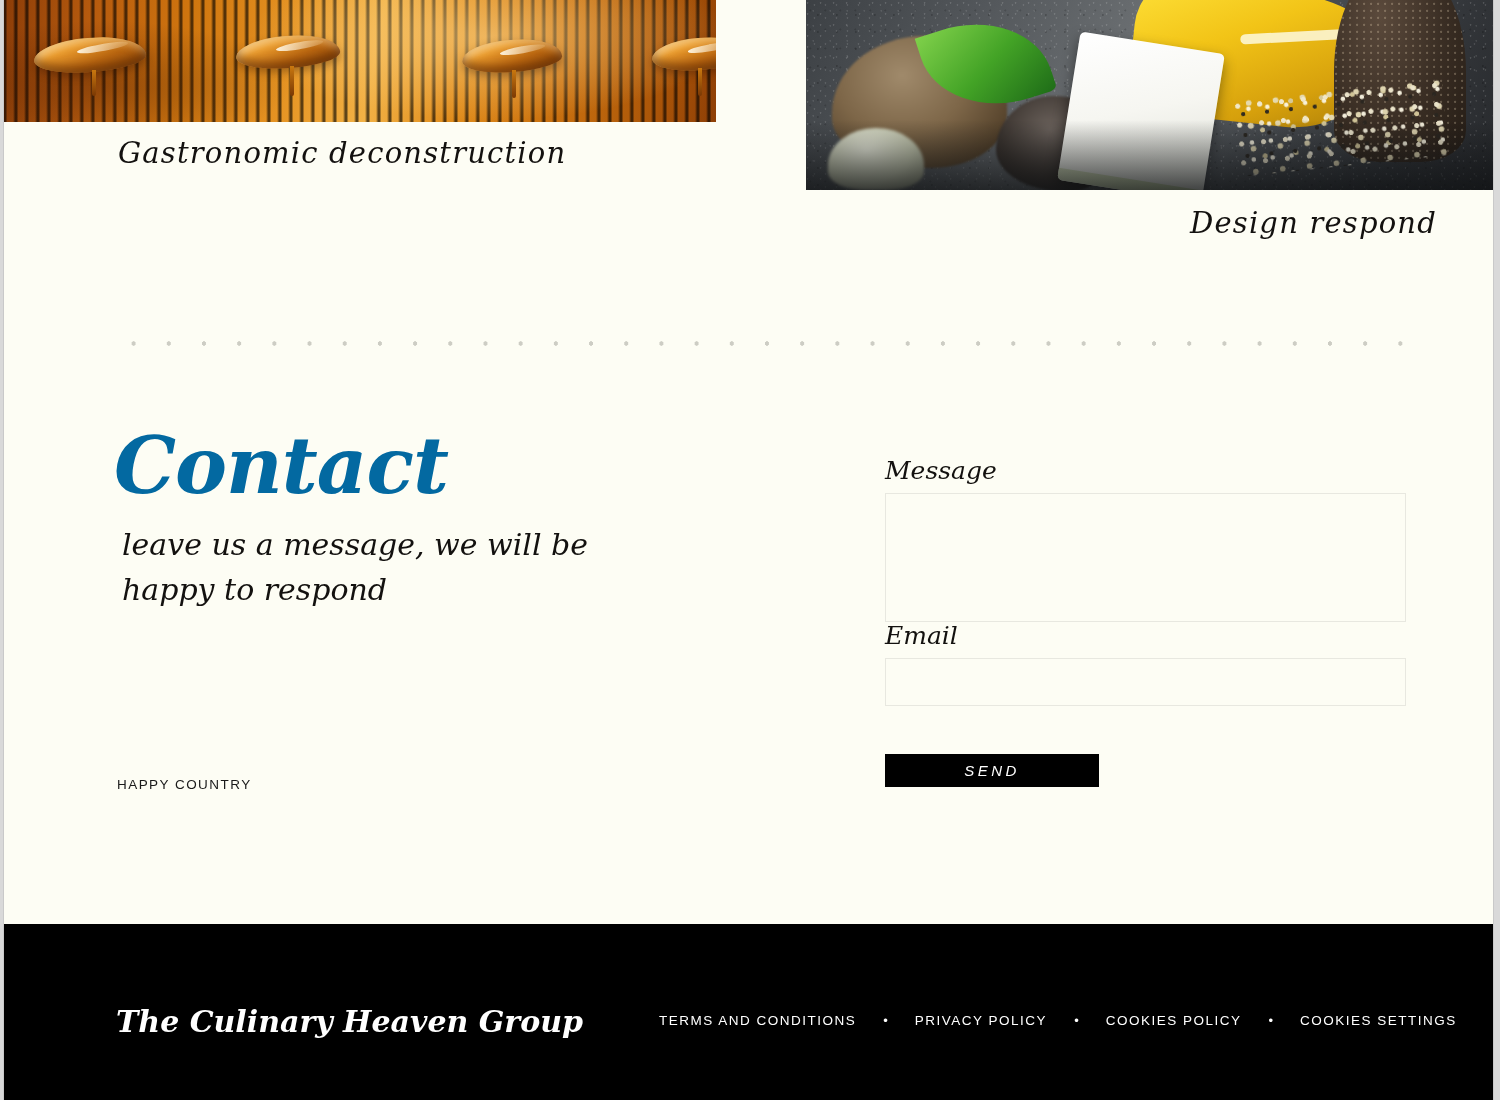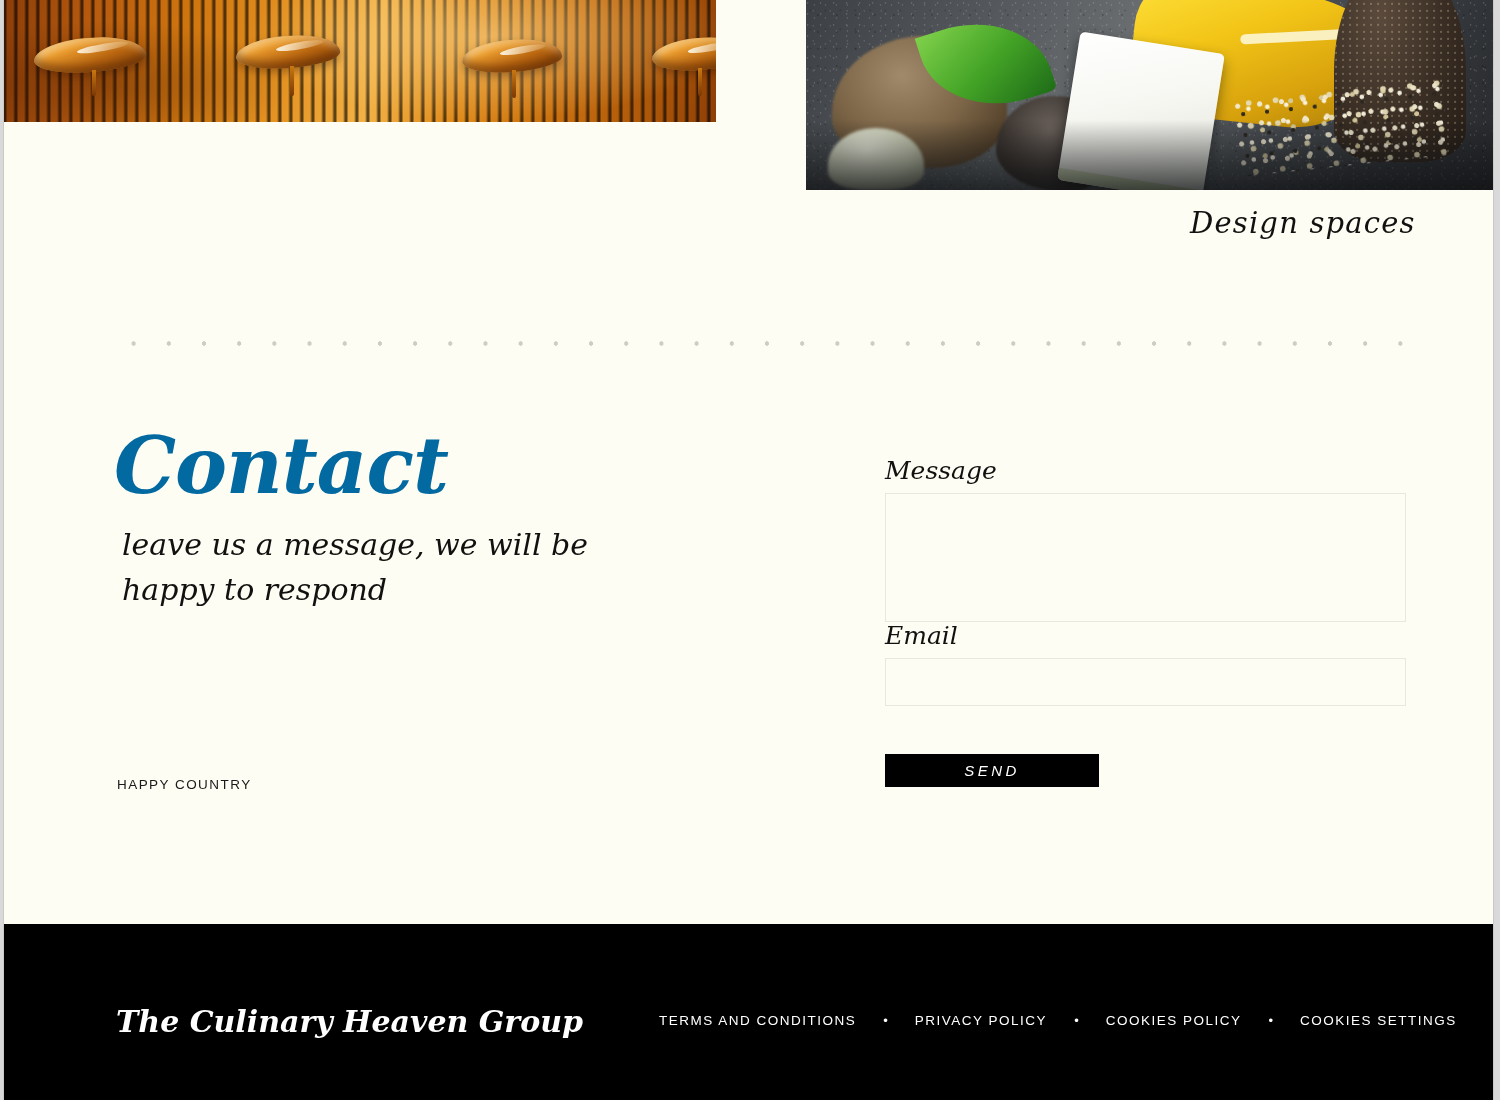--- a/index.html
+++ b/index.html
@@ -402,35 +402,36 @@
     <div class="blob" style="left:30px; top:38px; width:112px; height:34px;"></div>
     <div class="drip" style="left:88px; top:70px; height:26px;"></div>
     <div class="blob" style="left:232px; top:36px; width:104px; height:32px;"></div>
     <div class="drip" style="left:286px; top:66px; height:30px;"></div>
     <div class="blob" style="left:458px; top:40px; width:100px; height:32px;"></div>
     <div class="drip" style="left:508px; top:70px; height:28px;"></div>
     <div class="blob" style="left:648px; top:38px; width:96px; height:32px;"></div>
     <div class="drip" style="left:694px; top:68px; height:28px;"></div>
   </div>
 
+  <div class="script caption-left">Gastronomic deconstruction</div>
 
   <div class="hero-right">
     <div class="slate"></div>
     <div class="f-brown-mound"></div>
     <div class="f-garlic"></div>
     <div class="f-leaf"></div>
     <div class="f-mango"></div>
     <div class="f-cone"></div>
     <div class="f-crumbs"></div>
     <div class="f-dark-bit"></div>
     <div class="f-cube"></div>
     <div class="plate-shadow"></div>
   </div>
 
-  <div class="script caption-right">Design spaces</div>
+  <div class="script caption-right">Design respond</div>
 
   <div class="dotted-rule"></div>
 
   <div class="contact-heading">Contact</div>
 
   <div class="contact-sub">leave us a message, we will be happy to respond</div>
 
   <div class="address">
     <div>Happy Country</div>
   </div>

